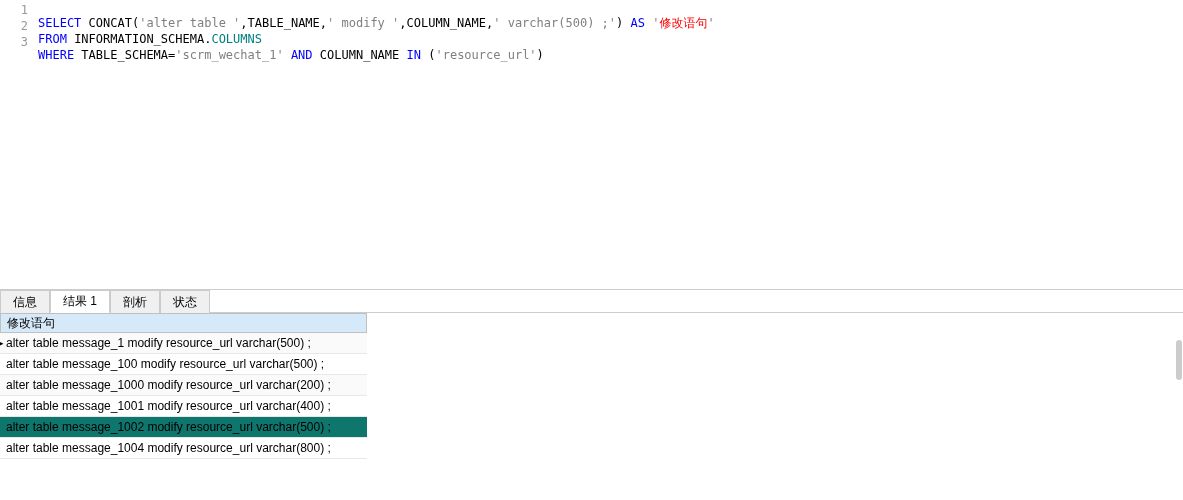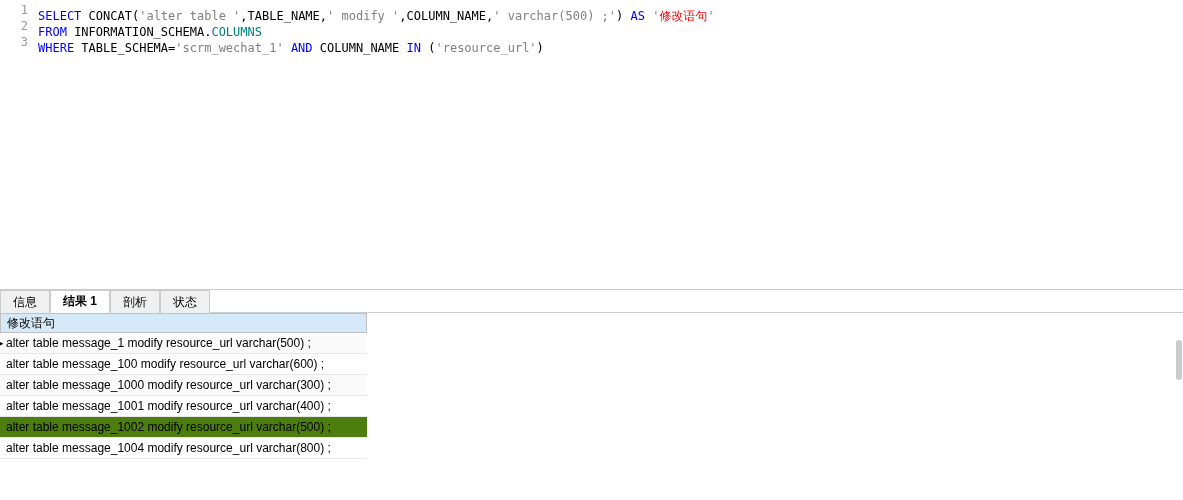--- a/index.html
+++ b/index.html
@@ -1,32 +1,32 @@
 <!DOCTYPE html>
 <html><head>
 <meta charset="utf-8">
 <style>
 * { margin: 0; padding: 0; box-sizing: border-box; }
 body { font-family: "Microsoft YaHei", Arial, sans-serif; font-size: 12px; color: #000; background: #fff; width: 1183px; }
 .editor { display: flex; height: 290px; background: #fff; border-bottom: 1px solid #ccc; }
 .gutter { width: 38px; background: #fff; padding-top: 2px; }
 .gutter div { text-align: right; padding-right: 10px; color: #999; font-family: Consolas, monospace; font-size: 12px; line-height: 16px; }
-.code { flex: 1; font-family: Consolas, monospace; font-size: 12px; padding-top: 8px; line-height: 16px; white-space: pre; position: relative; }
+.code { flex: 1; font-family: Consolas, monospace; font-size: 12px; padding-top: 15px; line-height: 16px; white-space: pre; position: relative; }
 .kw { color: #0000ff; }
 .str { color: #808080; }
 .strred { color: #ff0000; }
 .id { color: #008080; margin-top: 12px; }
 .tabs { display: flex; background: #fff; border-bottom: 1px solid #ccc; height: 23px; }
 .tab { padding: 8px 12px; border: 1px solid #ccc; border-bottom: none; margin-right: 0; font-size: 12px; cursor: pointer; background: #f0f0f0; height: 23px; display: flex; align-items: center; }
-.tab.active { background: #fff; border-bottom: 1px solid #fff; position: relative; z-index: 1; margin-bottom: -1px; font-weight: bold; }
+.tab.active { background: #fff; border-bottom: 1px solid #fff; position: relative; z-index: 1; margin-bottom: -1px; }
 .results { width: 367px; }
 .header-row { background: #d6e9f8; border: 1px solid #c0c0c0; padding: 2px 6px; font-size: 12px; height: 20px; display: flex; align-items: center; }
 .data-row { border-bottom: 1px solid #e8e8e8; padding: 10px 6px; font-size: 12px; height: 19px; display: flex; align-items: center; position: relative; }
 .data-row:nth-child(even) { background: #fafafa; }
-.data-row.selected { background: #4d7c0f; }
+.data-row.selected { background: #0f766e; }
 .data-row.current::before { content: "▸"; position: absolute; left: -1px; font-size: 9px; color: #000; }
 .scrollbar { position: absolute; right: 0; top: 0; width: 8px; height: 100%; }
 .scrollthumb { position: absolute; right: 1px; top: 340px; width: 6px; height: 40px; background: #ccc; border-radius: 3px; }
 </style>
 </head>
 <body>
 
 <div class="editor">
   <div class="gutter">
     <div>1</div>
@@ -39,22 +39,22 @@
 <div class="tabs">
   <div class="tab">信息</div>
   <div class="tab active">结果 1</div>
   <div class="tab">剖析</div>
   <div class="tab">状态</div>
 </div>
 
 <div class="results">
   <div class="header-row">修改语句</div>
   <div class="data-row current">alter table message_1 modify resource_url varchar(500) ;</div>
-  <div class="data-row">alter table message_100 modify resource_url varchar(600) ;</div>
-  <div class="data-row">alter table message_1000 modify resource_url varchar(300) ;</div>
+  <div class="data-row">alter table message_100 modify resource_url varchar(500) ;</div>
+  <div class="data-row">alter table message_1000 modify resource_url varchar(200) ;</div>
   <div class="data-row">alter table message_1001 modify resource_url varchar(400) ;</div>
   <div class="data-row selected">alter table message_1002 modify resource_url varchar(500) ;</div>
   <div class="data-row">alter table message_1004 modify resource_url varchar(800) ;</div>
 </div>
 
 <div class="scrollbar">
   <div class="scrollthumb"></div>
 </div>
 
 </body></html>

